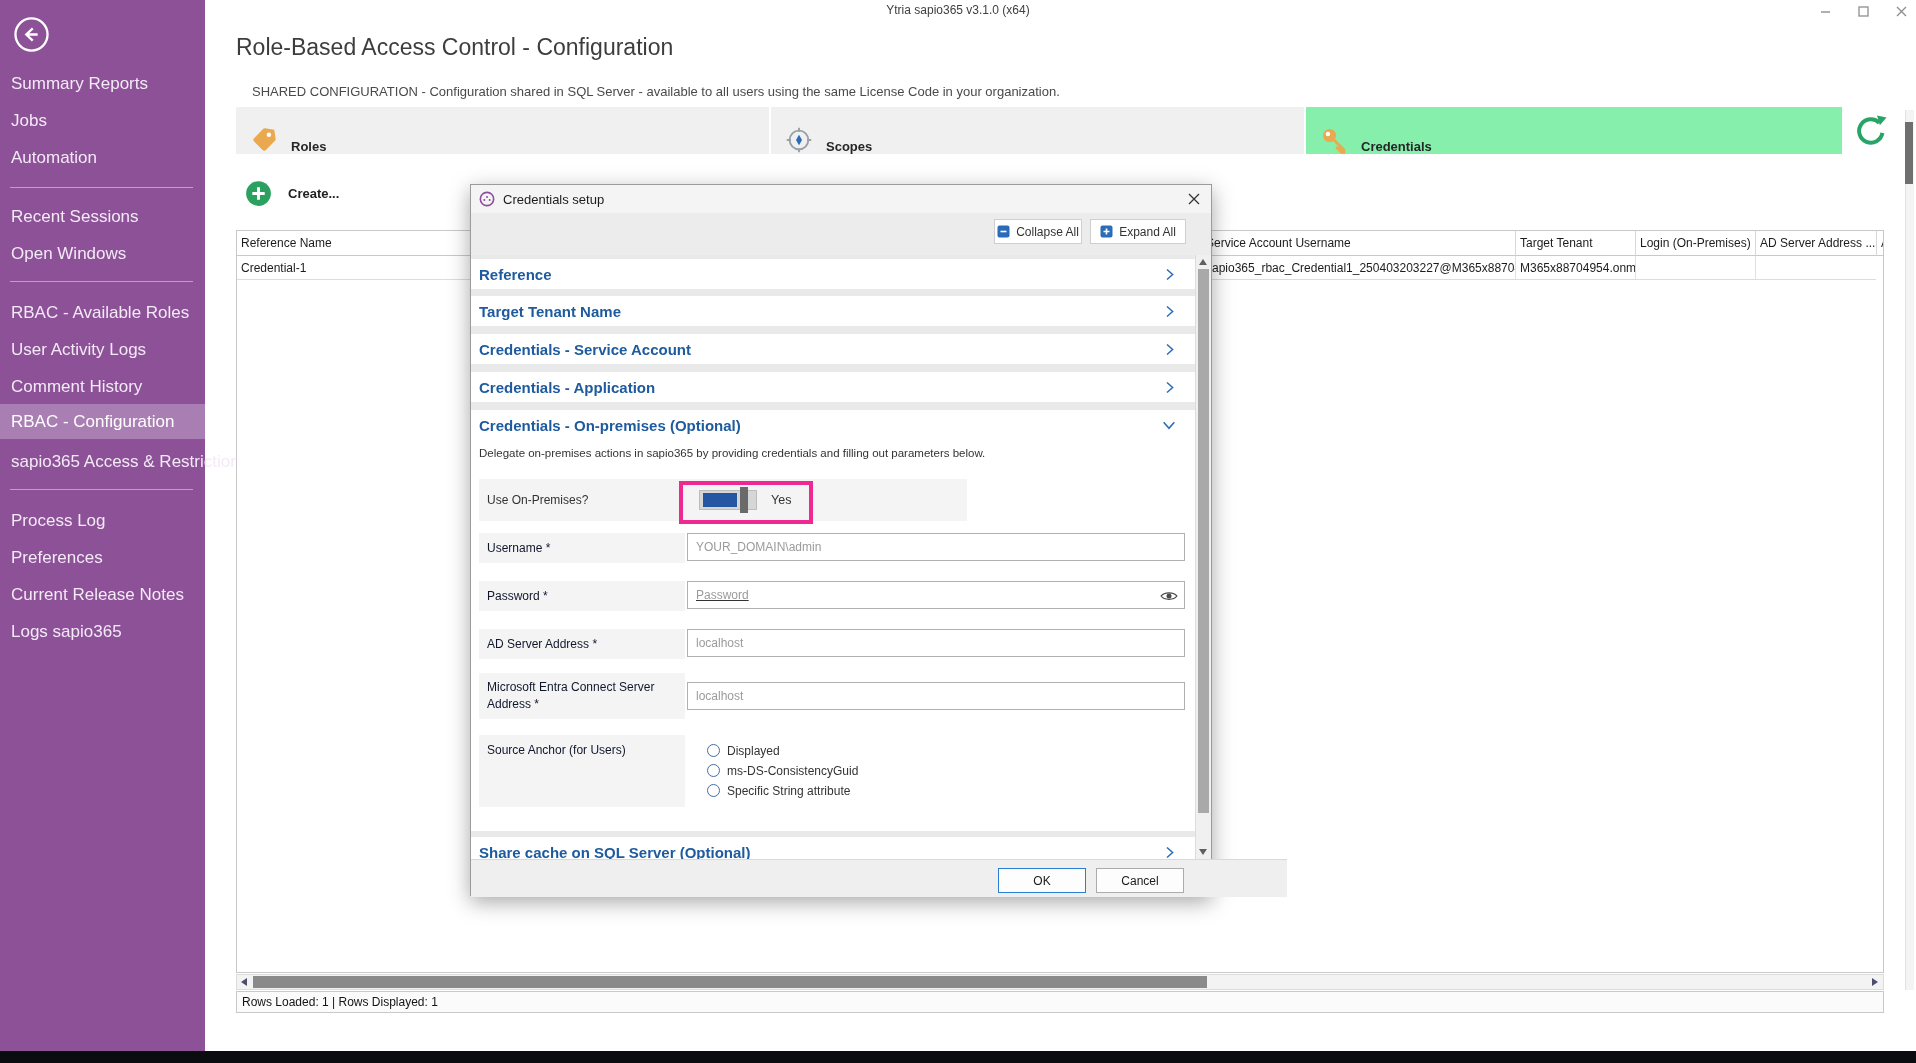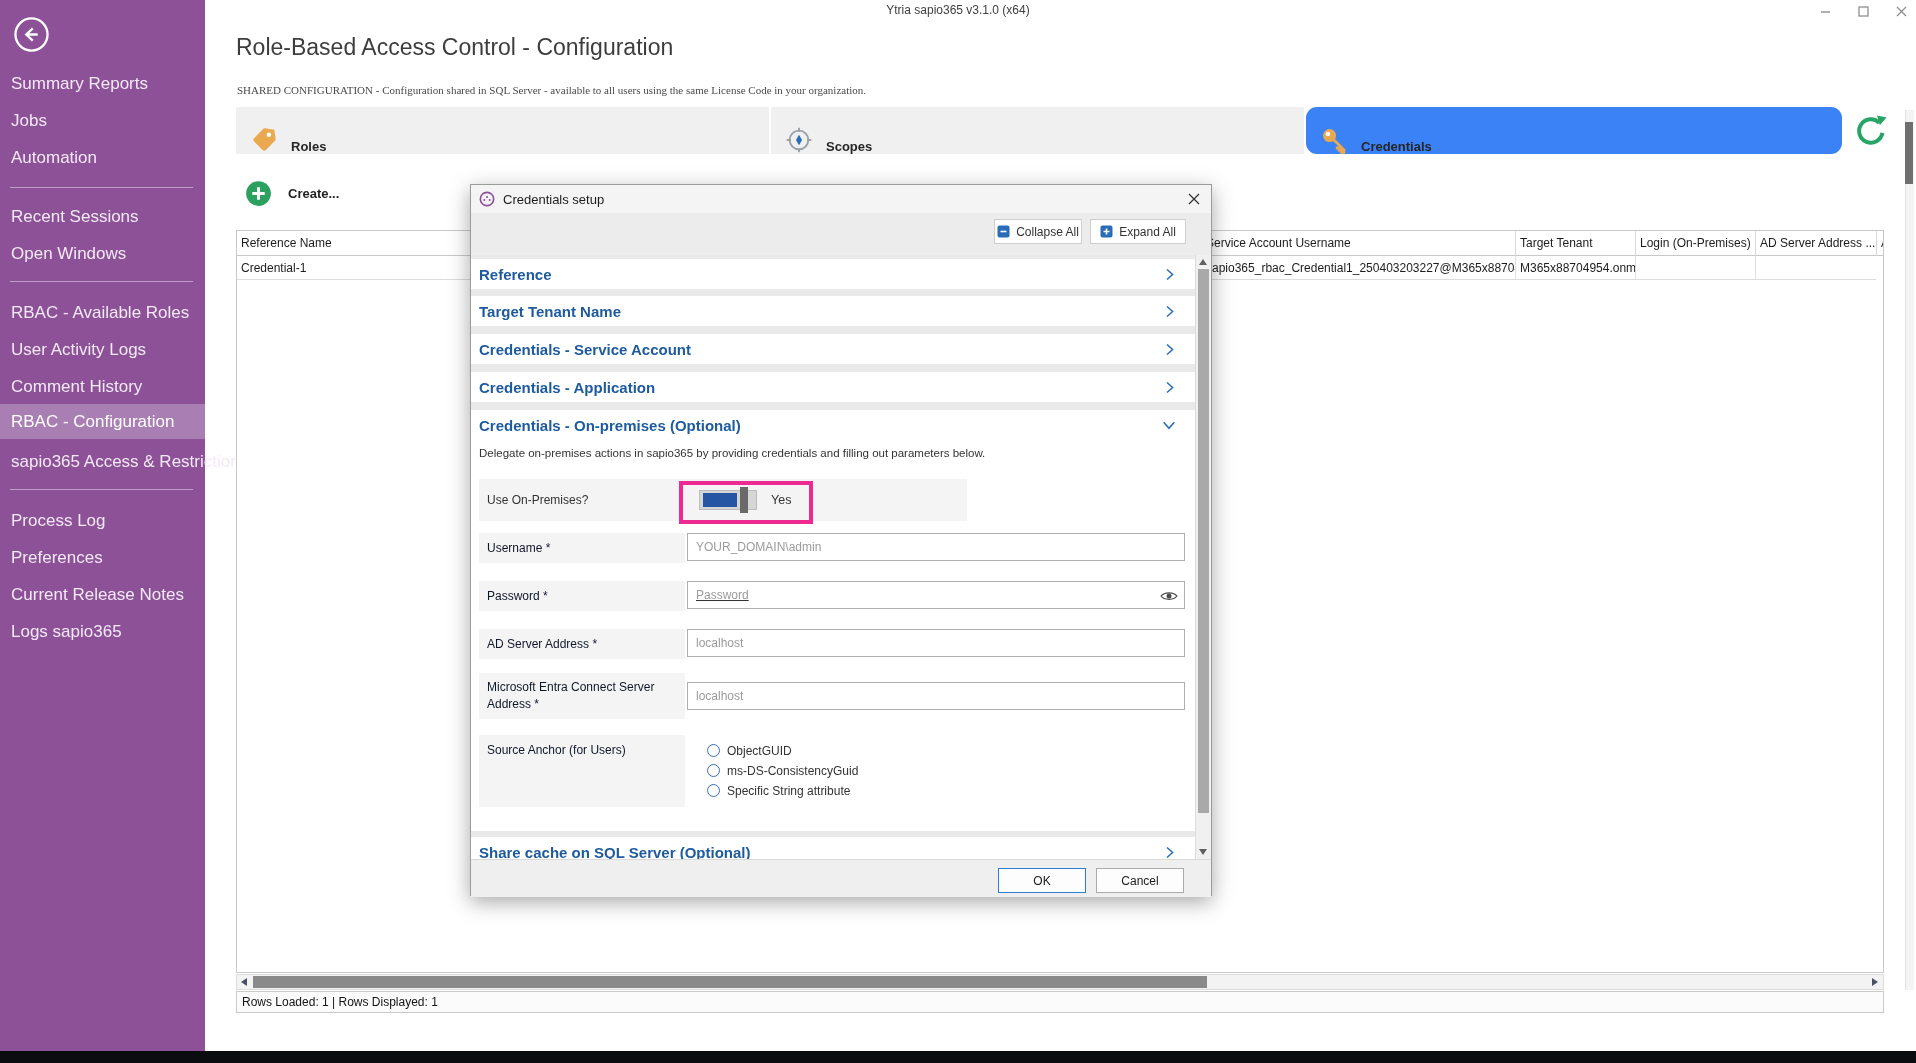--- a/index.html
+++ b/index.html
@@ -15,27 +15,27 @@
   
   .sidebar{position:absolute;left:0;top:0;width:205px;height:1051px;background:#8c5197;}
   .back-btn{position:absolute;left:13px;top:16px;width:37px;height:37px;cursor:pointer;}
   .nav-item{position:absolute;left:0;width:205px;height:30px;line-height:30px;padding-left:11px;
             box-sizing:border-box;color:#f3eaf6;font-size:17px;white-space:nowrap;cursor:pointer;}
   .nav-item.active{background:#a97fb3;height:35px;line-height:35px;color:#ffffff;}
   .nav-divider{position:absolute;left:10px;width:183px;height:1px;background:rgba(255,255,255,.45);}
 
   
   .page-title{position:absolute;left:236px;top:34px;font-size:23px;color:#3d3d3d;}
-  .page-subtitle{position:absolute;left:237px;top:84px;font-size:11px;color:#4a4a4a;font-family:Liberation Serif, serif;}
+  .page-subtitle{position:absolute;left:252px;top:84px;font-size:13px;color:#4a4a4a;}
 
   
   .tab{position:absolute;top:107px;height:47px;background:#f0f0f0;display:flex;align-items:flex-end;cursor:pointer;}
   .tab-roles{left:236px;width:533px;}
   .tab-scopes{left:771px;width:533px;}
-  .tab-credentials{left:1306px;width:536px;background:#3b82f6;border-radius:11px;}
+  .tab-credentials{left:1306px;width:536px;background:#86efac;}
   .ticon{margin-left:14px;width:28px;height:28px;flex:0 0 auto;}
   .tlabel{margin-left:13px;font-size:13px;font-weight:bold;color:#262626;}
   .refresh-btn{position:absolute;left:1852px;top:112px;width:38px;height:38px;cursor:pointer;}
 
   
   .create-row{position:absolute;left:245px;top:180px;display:flex;align-items:center;cursor:pointer;}
   .create-label{margin-left:16px;font-size:13px;font-weight:bold;color:#222;}
 
   
   .grid{position:absolute;left:236px;top:230px;width:1648px;height:743px;background:#fff;
@@ -92,21 +92,21 @@
            font-size:12px;color:#333;padding:0 26px 0 8px;background:#fff;font-family:"Liberation Sans",sans-serif;}
   .f-input::placeholder{color:#9b9b9b;opacity:1;}
   .eye{position:absolute;left:688px;width:20px;height:20px;cursor:pointer;}
   .radio-row{position:absolute;left:236px;height:17px;display:flex;align-items:center;cursor:pointer;}
   .radio{width:13px;height:13px;border:1px solid #3f6fae;border-radius:50%;background:#fff;box-sizing:border-box;flex:0 0 auto;}
   .radio-lab{margin-left:7px;font-size:12px;color:#333;white-space:nowrap;}
   .m-scroll{position:absolute;left:724px;top:70px;width:16px;height:604px;background:#f0f0f0;border-left:1px solid #dcdcdc;box-sizing:border-box;}
   .ms-thumb{position:absolute;left:2px;top:14px;width:11px;height:544px;background:#a9a9a9;}
   .ms-up{position:absolute;top:4px;left:3px;border-left:4px solid transparent;border-right:4px solid transparent;border-bottom:6px solid #606060;}
   .ms-down{position:absolute;bottom:4px;left:3px;border-left:4px solid transparent;border-right:4px solid transparent;border-top:6px solid #606060;}
-  .m-footer{position:absolute;left:0;top:674px;width:740px;height:37px;background:#efefef;border-top:1px solid #d9d9d9;}
+  .m-footer{position:absolute;left:0;top:674px;width:816px;height:37px;background:#efefef;border-top:1px solid #d9d9d9;}
   .dlg-btn{position:absolute;top:8px;width:88px;height:25px;background:#fdfdfd;font-size:12px;color:#1a1a1a;
            display:flex;align-items:center;justify-content:center;box-sizing:border-box;cursor:pointer;}
   .btn-ok{left:527px;border:1px solid #2a7fd4;}
   .btn-cancel{left:625px;border:1px solid #ababab;}
 </style>
 </head>
 <body>
 
 <div class="screen">
 
@@ -321,21 +321,21 @@
         <div class="f-label" style="top:263px;height:46px">
           <div class="lt" style="width:180px;padding-top:6px;line-height:17px">Microsoft Entra Connect Server Address *</div>
         </div>
         <input class="f-input" style="top: 272px;" placeholder="localhost">
 
         <div class="f-label" style="top:325px;height:72px">
           <div class="lt" style="padding-top:8px">Source Anchor (for Users)</div>
         </div>
         <div class="radio-row" style="top:332px">
           <span class="radio"></span>
-          <span class="radio-lab">ObjectGUID</span>
+          <span class="radio-lab">Displayed</span>
         </div>
         <div class="radio-row" style="top:352px">
           <span class="radio"></span>
           <span class="radio-lab">ms-DS-ConsistencyGuid</span>
         </div>
         <div class="radio-row" style="top:372px">
           <span class="radio"></span>
           <span class="radio-lab">Specific String attribute</span>
         </div>
       </div>

